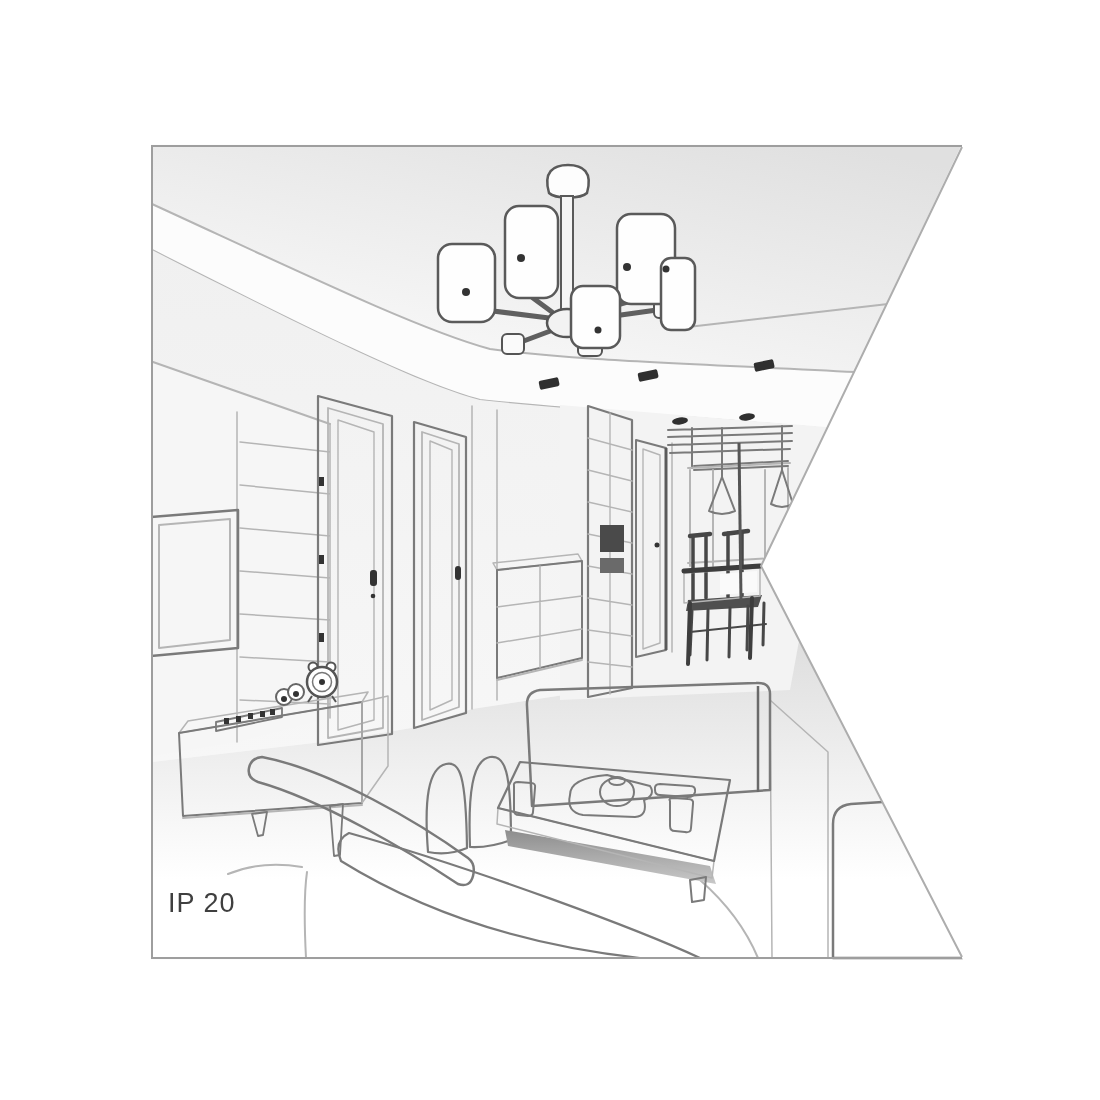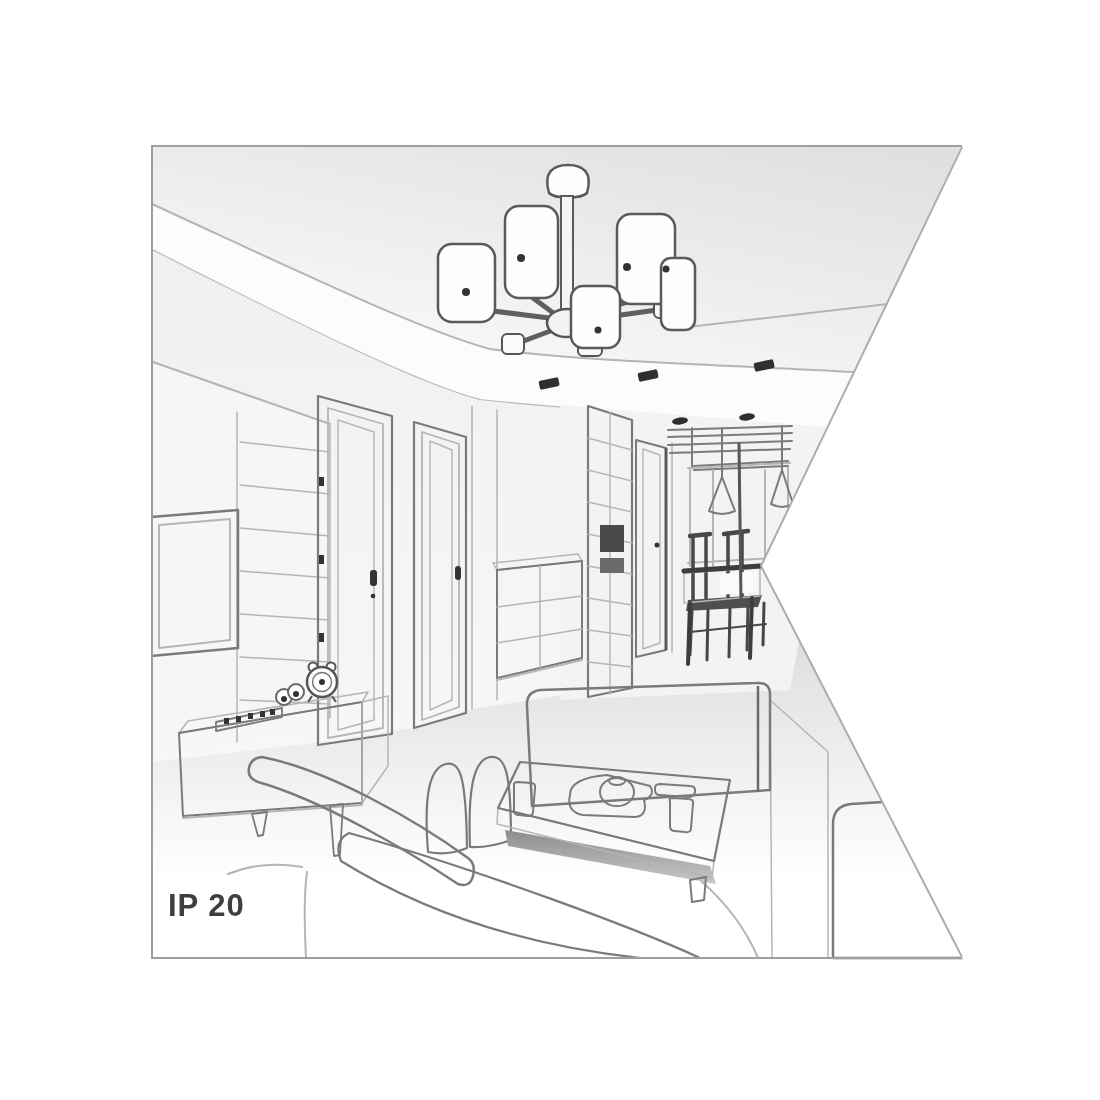--- a/index.html
+++ b/index.html
@@ -3,21 +3,21 @@
 <meta charset="utf-8">
 <style>
   :root{
     --c-bg:#ffffff; --c-line:#7a7a7a; --c-line-dark:#4f4f4f; --c-line-light:#b5b5b5;
     --c-dark:#333333; --c-wall:#f4f4f4; --c-label:#3f3f3f; --c-border:#9e9e9e;
   }
   html,body{margin:0;padding:0;background:var(--c-bg);}
   .stage{position:relative;width:1100px;height:1100px;background:var(--c-bg);overflow:hidden;
          font-family:"Liberation Sans",sans-serif;}
   .stage svg{position:absolute;left:0;top:0;}
-  .ip-label{position:absolute;left:168px;top:888px;font-size:31px;font-weight:700;
+  .ip-label{position:absolute;left:168px;top:888px;font-size:27px;font-weight:400;
             letter-spacing:1px;color:var(--c-label);user-select:none;}
   
   .sm{stroke:var(--c-line);fill:none;stroke-linecap:round;stroke-linejoin:round;}
   .sl{stroke:var(--c-line-light);fill:none;stroke-linecap:round;stroke-linejoin:round;}
   .fdk{fill:var(--c-dark);stroke:none;}
 </style>
 </head>
 <body>
 
 <div class="stage">

